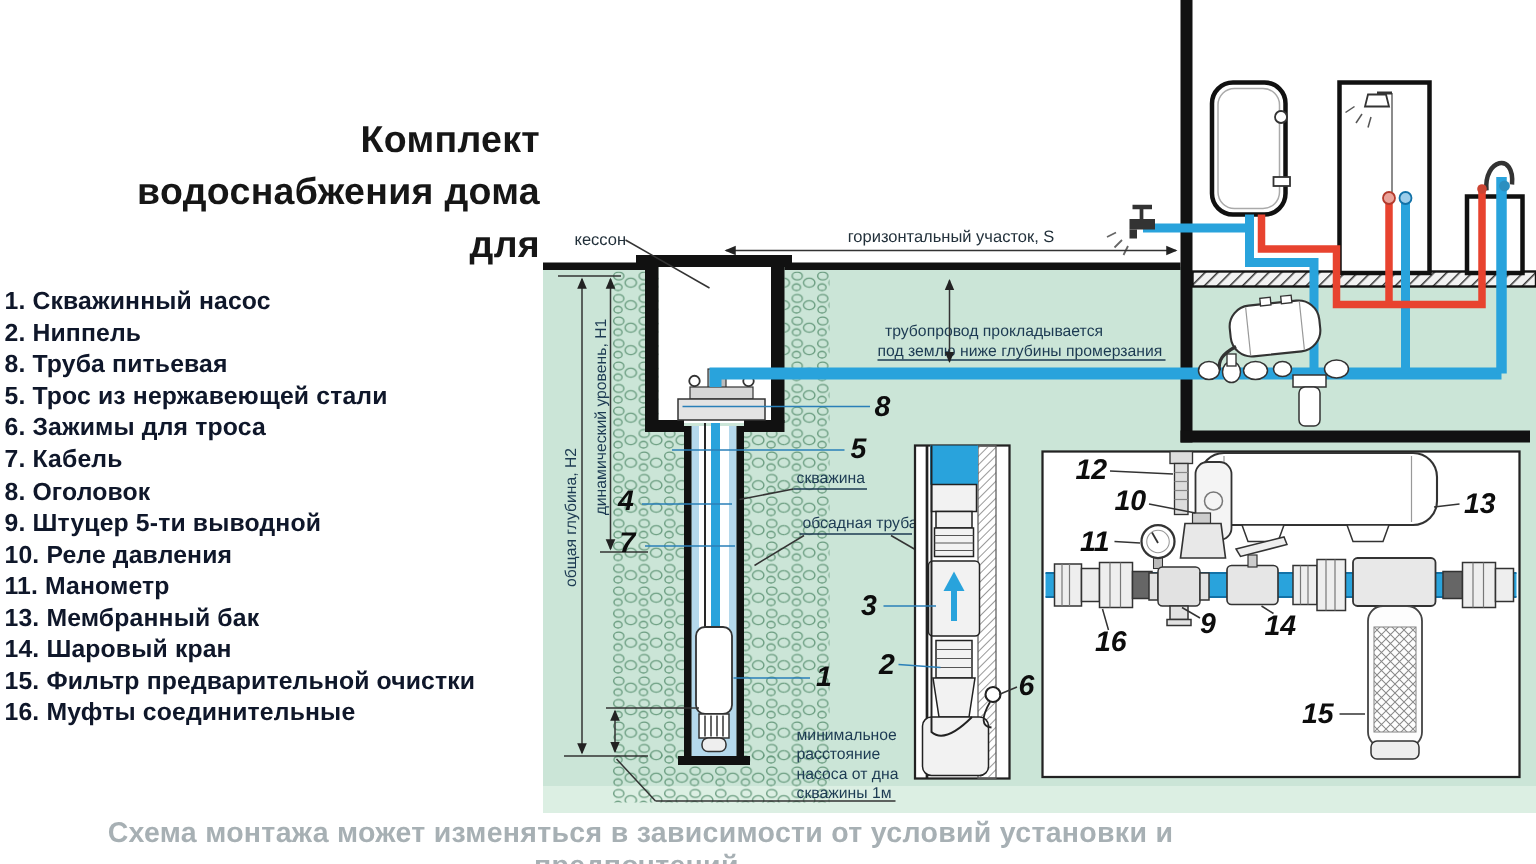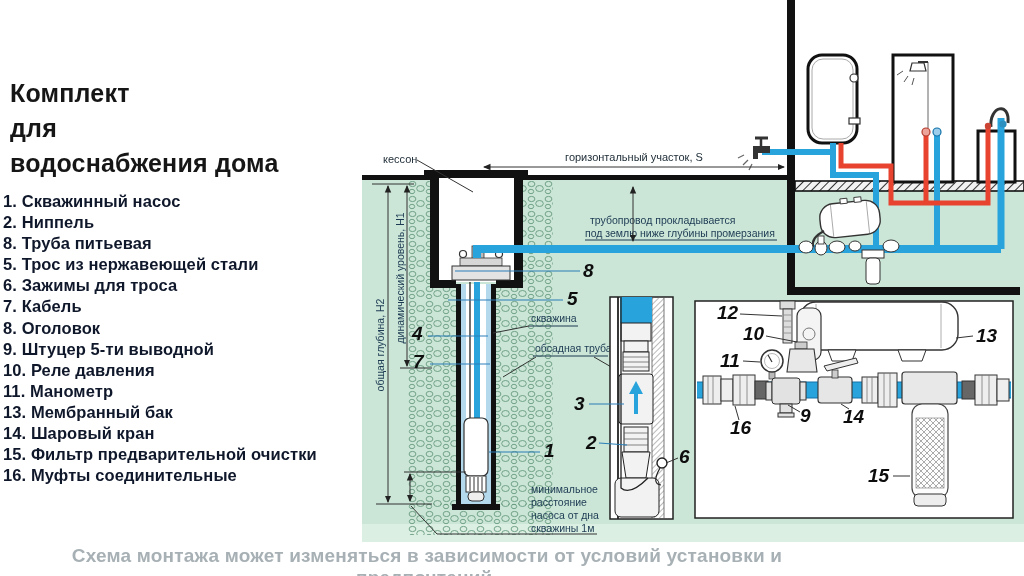--- a/index.html
+++ b/index.html
@@ -1,19 +1,19 @@
 <!DOCTYPE html>
 <html><head>
 <meta charset="utf-8">
 <style>
   html,body{margin:0;padding:0;}
   body{width:1024px;height:576px;position:relative;background:#ffffff;overflow:hidden;
        font-family:"Liberation Sans", sans-serif;}
   .stage{position:absolute;inset:0;width:1024px;height:576px;}
-  .title-block{position:absolute;left:10px;top:76px;width:350px;text-align:left;
+  .title-block{position:absolute;left:10px;top:76px;width:350px;text-align:right;
 age       color:#111;font-weight:bold;}
   .title-line{font-size:25px;line-height:35px;letter-spacing:.2px;color:#161616;font-weight:800;}
   .parts-list{position:absolute;left:3px;top:191px;width:358px;color:#0f172a;}
   .part-item{font-size:16.5px;line-height:21.1px;font-weight:bold;white-space:nowrap;letter-spacing:.1px;}
   .footer-note{position:absolute;left:0;top:545px;width:854px;text-align:center;
        font-size:19px;font-weight:bold;color:#a7b0b4;letter-spacing:.2px;}
   svg text{font-family:"Liberation Sans", sans-serif;}
   .lbl{fill:#1c3a52;font-size:10.5px;}
   .lbl-k{fill:#22303a;font-size:11px;}
   .co{fill:#0d0d0d;font-size:19px;font-weight:bold;font-style:italic;}
@@ -21,22 +21,22 @@
   .leadB{stroke:#2a7fb8;stroke-width:1.1;}
   .leadK{stroke:#333;stroke-width:1;}
 </style>
 </head>
 <body>
 
 <div class="stage">
 
   <div class="title-block">
     <div class="title-line">Комплект</div>
+    <div class="title-line">водоснабжения дома</div>
     <div class="title-line">для</div>
-    <div class="title-line">водоснабжения дома</div>
   </div>
 
   <div class="parts-list">
     <div class="part-item">1. Скважинный насос</div>
     <div class="part-item">2. Ниппель</div>
     <div class="part-item">8. Труба питьевая</div>
     <div class="part-item">5. Трос из нержавеющей стали</div>
     <div class="part-item">6. Зажимы для троса</div>
     <div class="part-item">7. Кабель</div>
     <div class="part-item">8. Оголовок</div>

